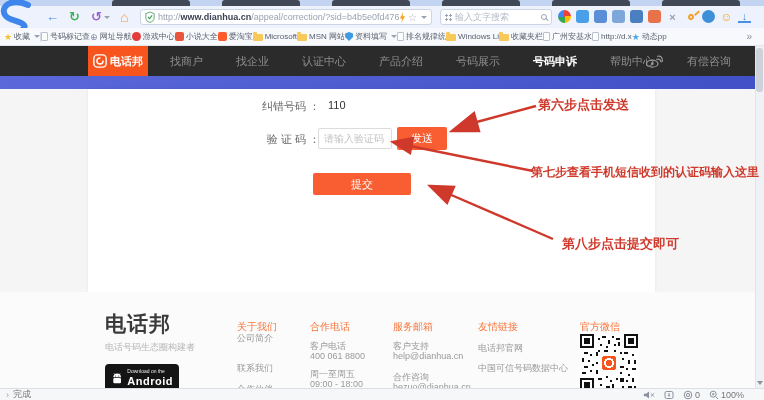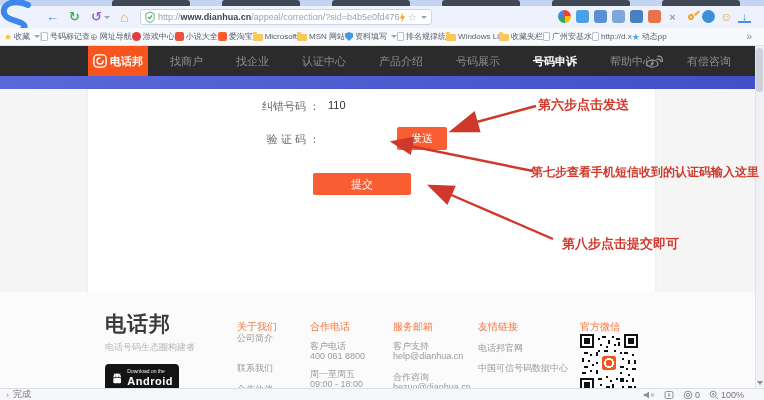--- a/index.html
+++ b/index.html
@@ -140,20 +140,25 @@
       <path d="M3.5 7 L5.5 9 L8.5 5" stroke="#42a05c" fill="none" stroke-width="1.4"></path>
     </svg>
     <span class="url-text"><span>http://</span><b>www.dianhua.cn</b><span>/appeal/correction/?sid=b4b5e0fd476fc4a2</span></span>
     <svg width="7" height="11" viewBox="0 0 8 12">
       <path d="M4.5 0 L1 7 H3.5 L2.5 12 L7 4.5 H4.2 Z" fill="#f5a623"></path>
     </svg>
     <span class="url-star"></span>
     <span class="mini-caret"></span>
   </div>
 
+  <div class="searchbox">
+    <span class="dotgrid"></span>
+    <input type="text" placeholder="输入文字搜索" style="">
+    <span class="mag"></span>
+  </div>
 
   <div class="extrow">
     <span class="ext e1"></span>
     <span class="ext e2"></span>
     <span class="ext e3"></span>
     <span class="ext e4"></span>
     <span class="ext e5"></span>
     <span class="ext e6"></span>
     <span class="ext e-x"></span>
     <span class="ext e-key">
@@ -257,20 +262,21 @@
   </svg>
 </div>
 
 <div class="bluebar"></div>
 <div class="pagebg"></div>
 
 <div class="card">
   <span class="f-label" style="left:160px;top:10px">纠错号码 ：</span>
   <span class="f-value" style="left:240px;top:10px">110</span>
   <span class="f-label" style="left:160px;top:43px">验 证 码 ：</span>
+  <input class="captcha-input" type="text" placeholder="请输入验证码" style="">
   <button class="btn btn-send">发送</button>
   <button class="btn btn-submit">提交</button>
 </div>
 
 <div class="anno a6">第六步点击发送</div>
 <div class="anno a7">第七步查看手机短信收到的认证码输入这里</div>
 <div class="anno a8">第八步点击提交即可</div>
 <svg class="anno-svg" width="764" height="400">
   <g stroke="#cf392b" stroke-width="2.4" fill="#cf392b">
     <line x1="536" y1="106" x2="473" y2="123"></line>

